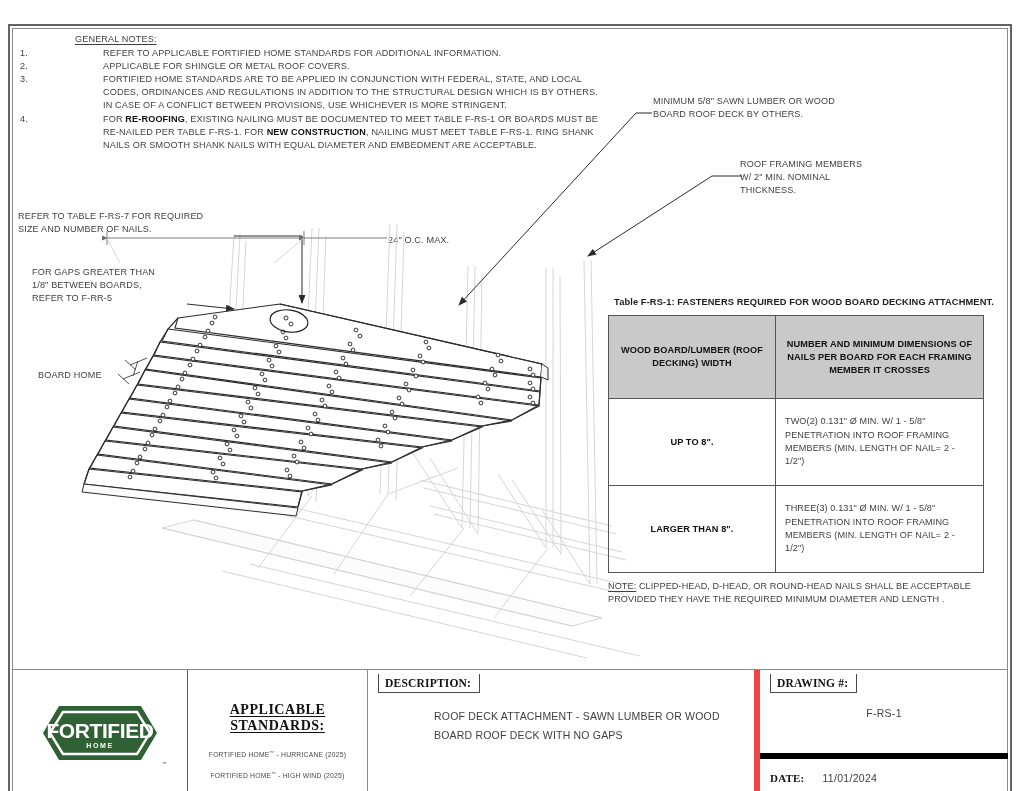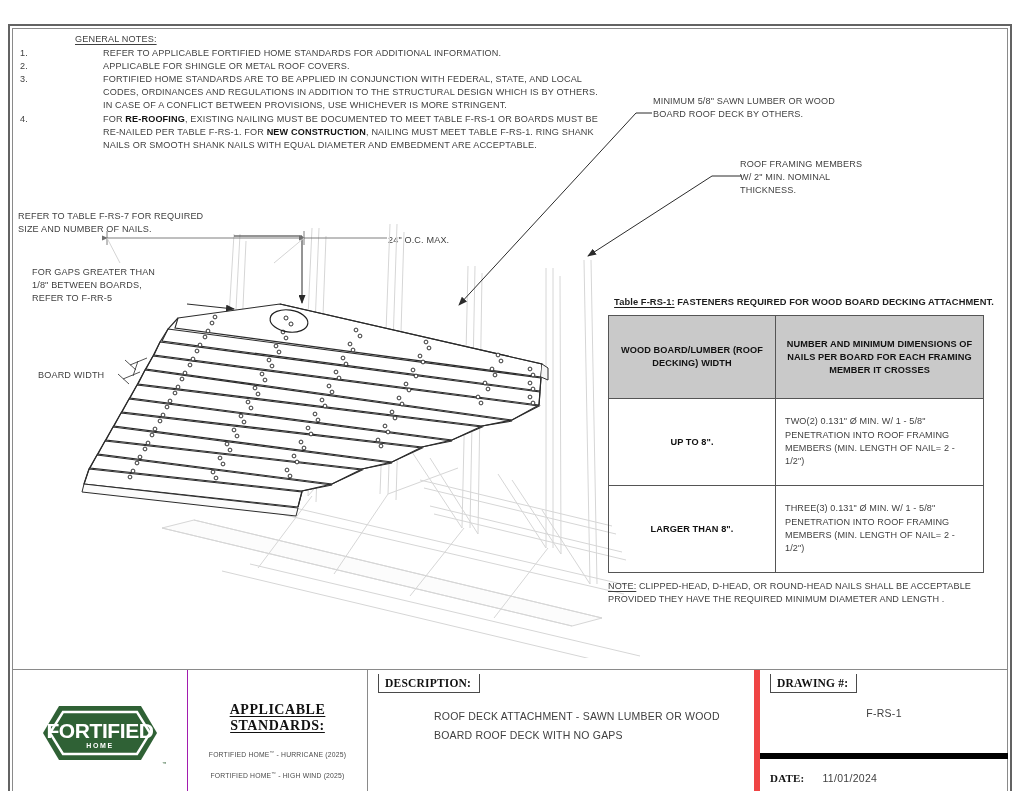--- a/index.html
+++ b/index.html
@@ -95,21 +95,21 @@
   }
   #table-caption {
     text-align: center;
     font-size: 9.3px;
     font-weight: bold;
     line-height: 13px;
     color: #1d1d1d;
     letter-spacing: 0.1px;
     margin-bottom: 6px;
   }
-  #table-caption .u { text-decoration: underline; text-underline-offset: 1.5px; }
+  #table-caption .u { text-underline-offset: 1.5px; }
   table.frs1 {
     border-collapse: collapse;
     width: 376px;
     table-layout: fixed;
   }
   table.frs1 th, table.frs1 td {
     border: 1px solid #555;
     vertical-align: middle;
   }
   table.frs1 thead th {
@@ -288,21 +288,21 @@
       <div class="gn-num">4.</div>
       <div class="gn-txt" id="note4">FOR <b>RE-ROOFING</b>, EXISTING NAILING MUST BE DOCUMENTED TO MEET TABLE F-RS-1 OR BOARDS MUST BE RE-NAILED PER TABLE F-RS-1. FOR <b>NEW CONSTRUCTION</b>, NAILING MUST MEET TABLE F-RS-1. RING SHANK NAILS OR SMOOTH SHANK NAILS WITH EQUAL DIAMETER AND EMBEDMENT ARE ACCEPTABLE.</div>
     </div>
   </div>
 
   <div class="callout" id="callout-nails">REFER TO TABLE F-RS-7 FOR REQUIRED
 SIZE AND NUMBER OF NAILS.</div>
   <div class="callout" id="callout-gaps">FOR GAPS GREATER THAN
 1/8" BETWEEN BOARDS,
 REFER TO F-RR-5</div>
-  <div class="callout" id="callout-bw">BOARD WIDTH</div>
+  <div class="callout" id="callout-bw">BOARD HOME</div>
   <div class="callout" id="callout-oc">24" O.C. MAX.</div>
   <div class="callout" id="callout-min58">MINIMUM 5/8" SAWN LUMBER OR WOOD
 BOARD ROOF DECK BY OTHERS.</div>
   <div class="callout" id="callout-rfm">ROOF FRAMING MEMBERS
 W/ 2" MIN. NOMINAL
 THICKNESS.</div>
 
   <svg id="diagram" width="996" height="630" viewBox="0 0 996 630">
     <defs>
       <marker id="arrowEnd" markerWidth="9" markerHeight="7" refX="8" refY="3.5" orient="auto" markerUnits="strokeWidth">

